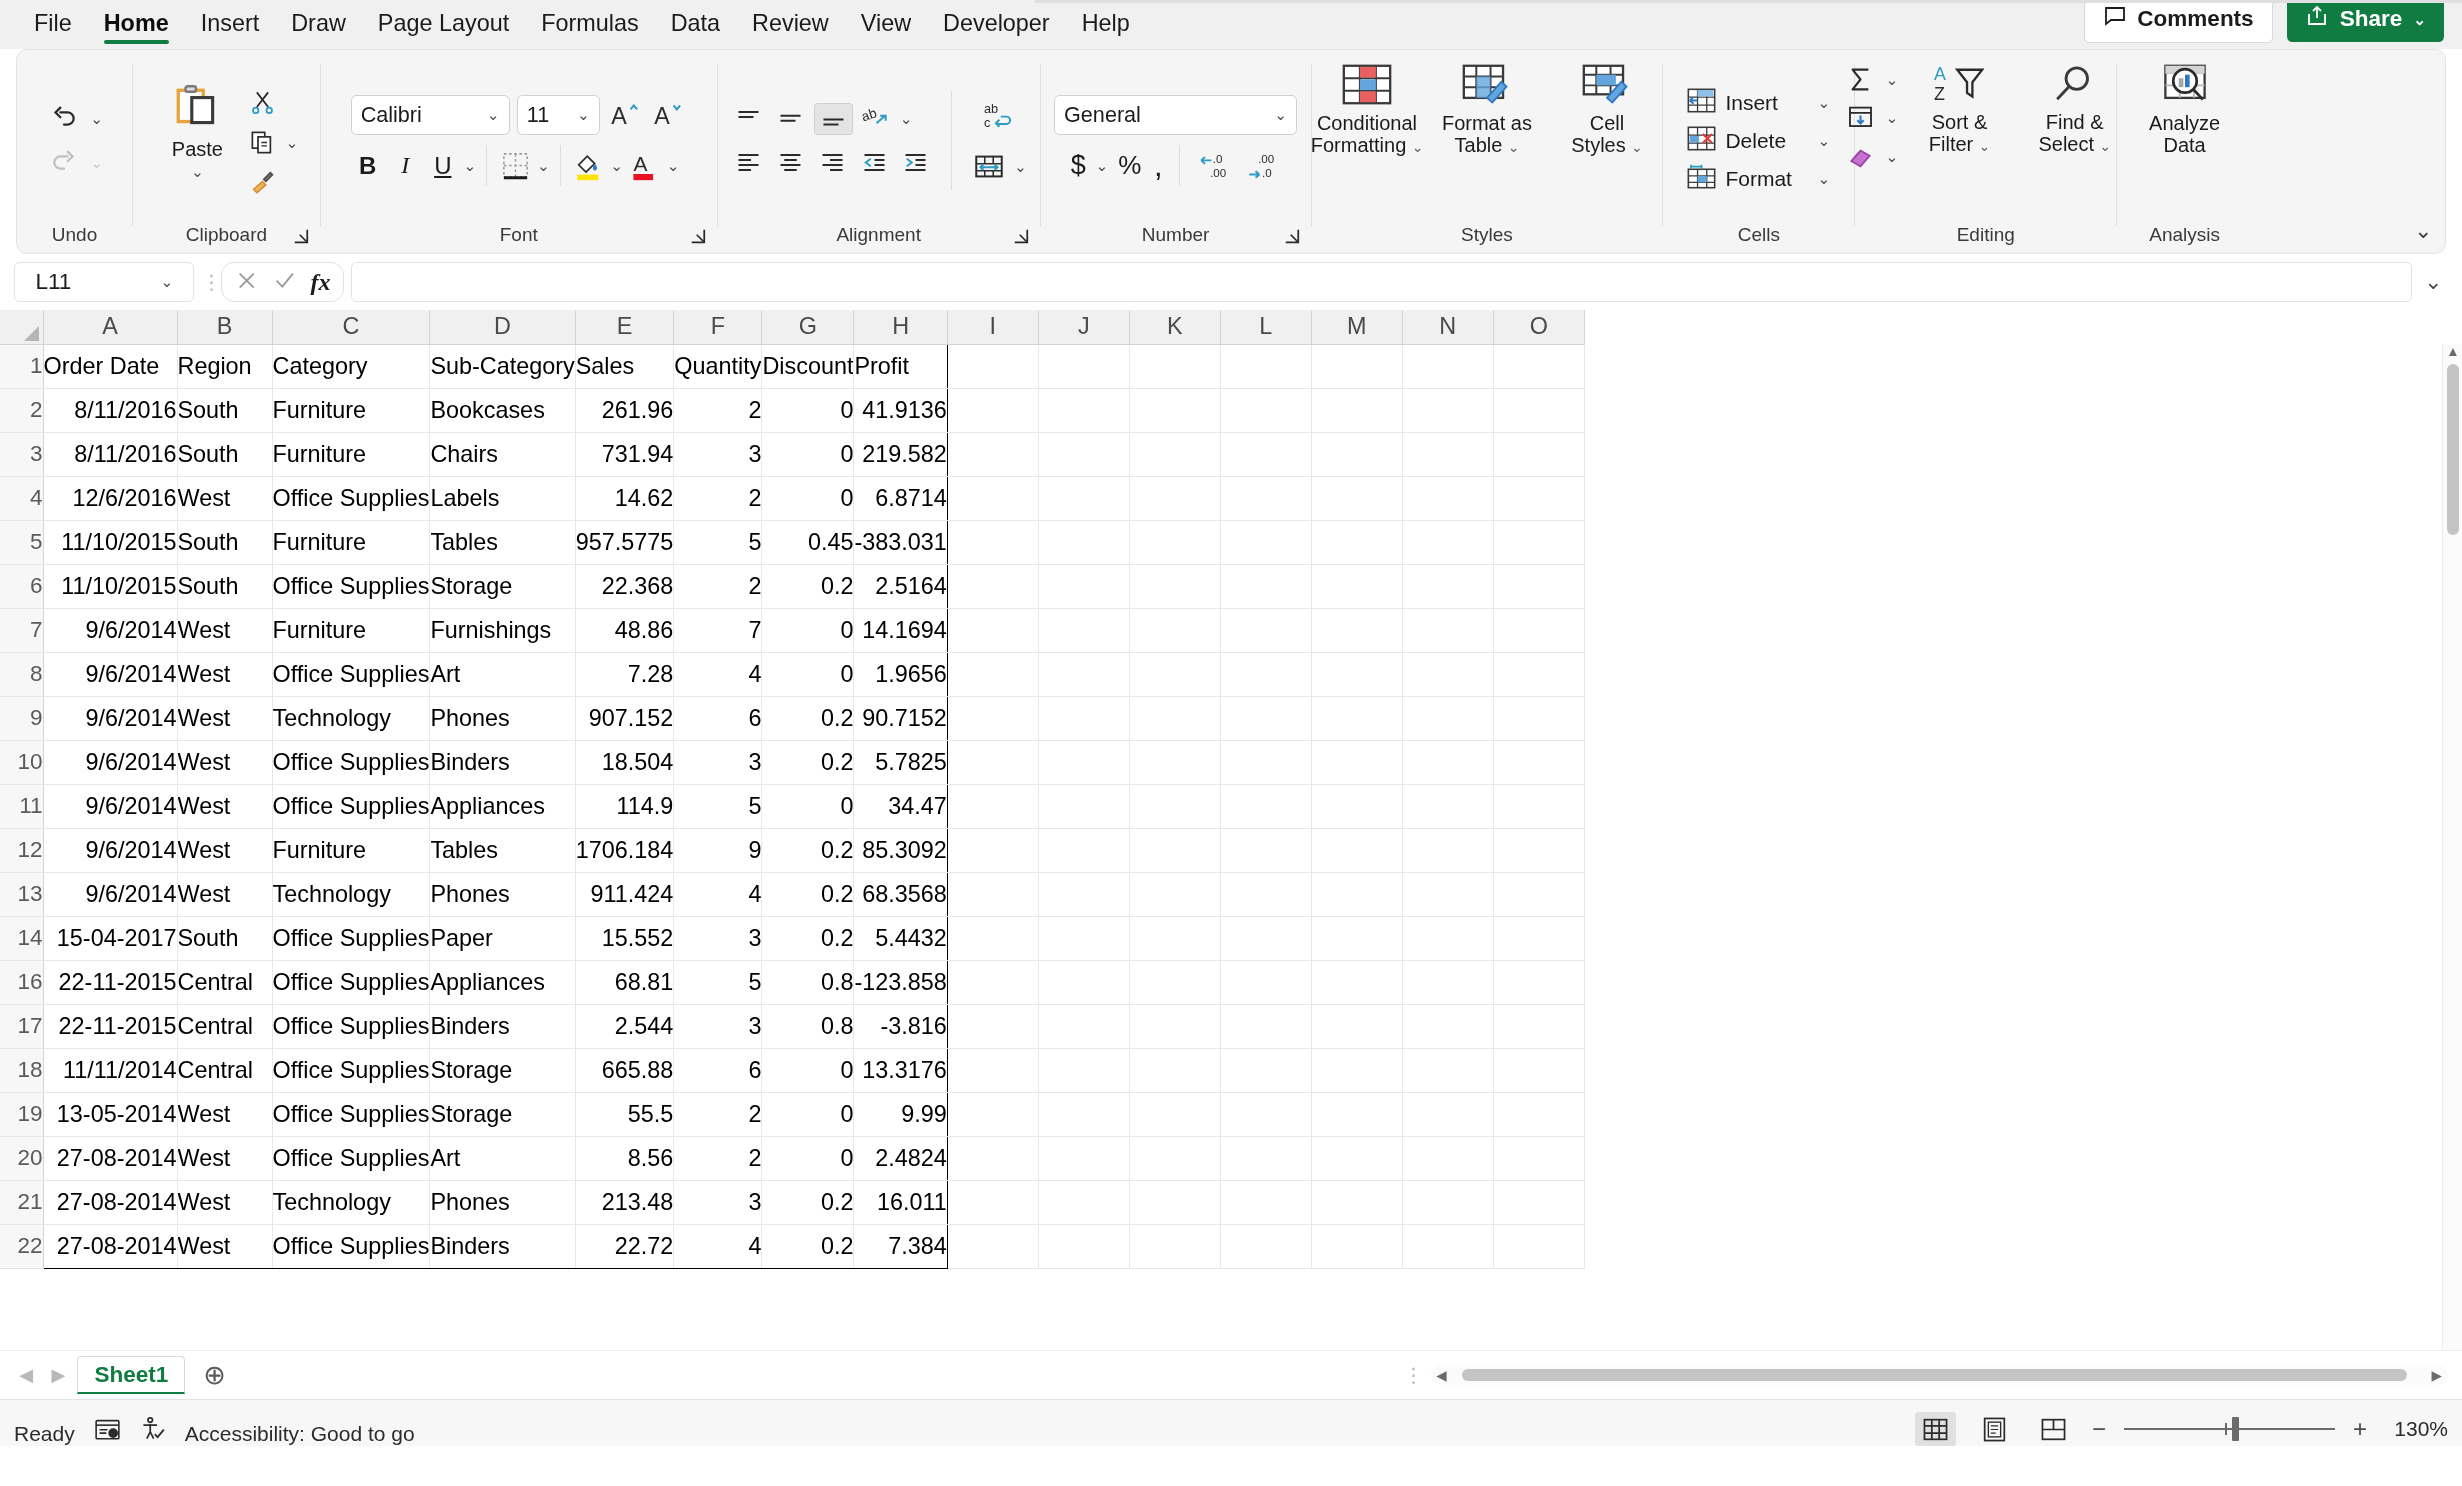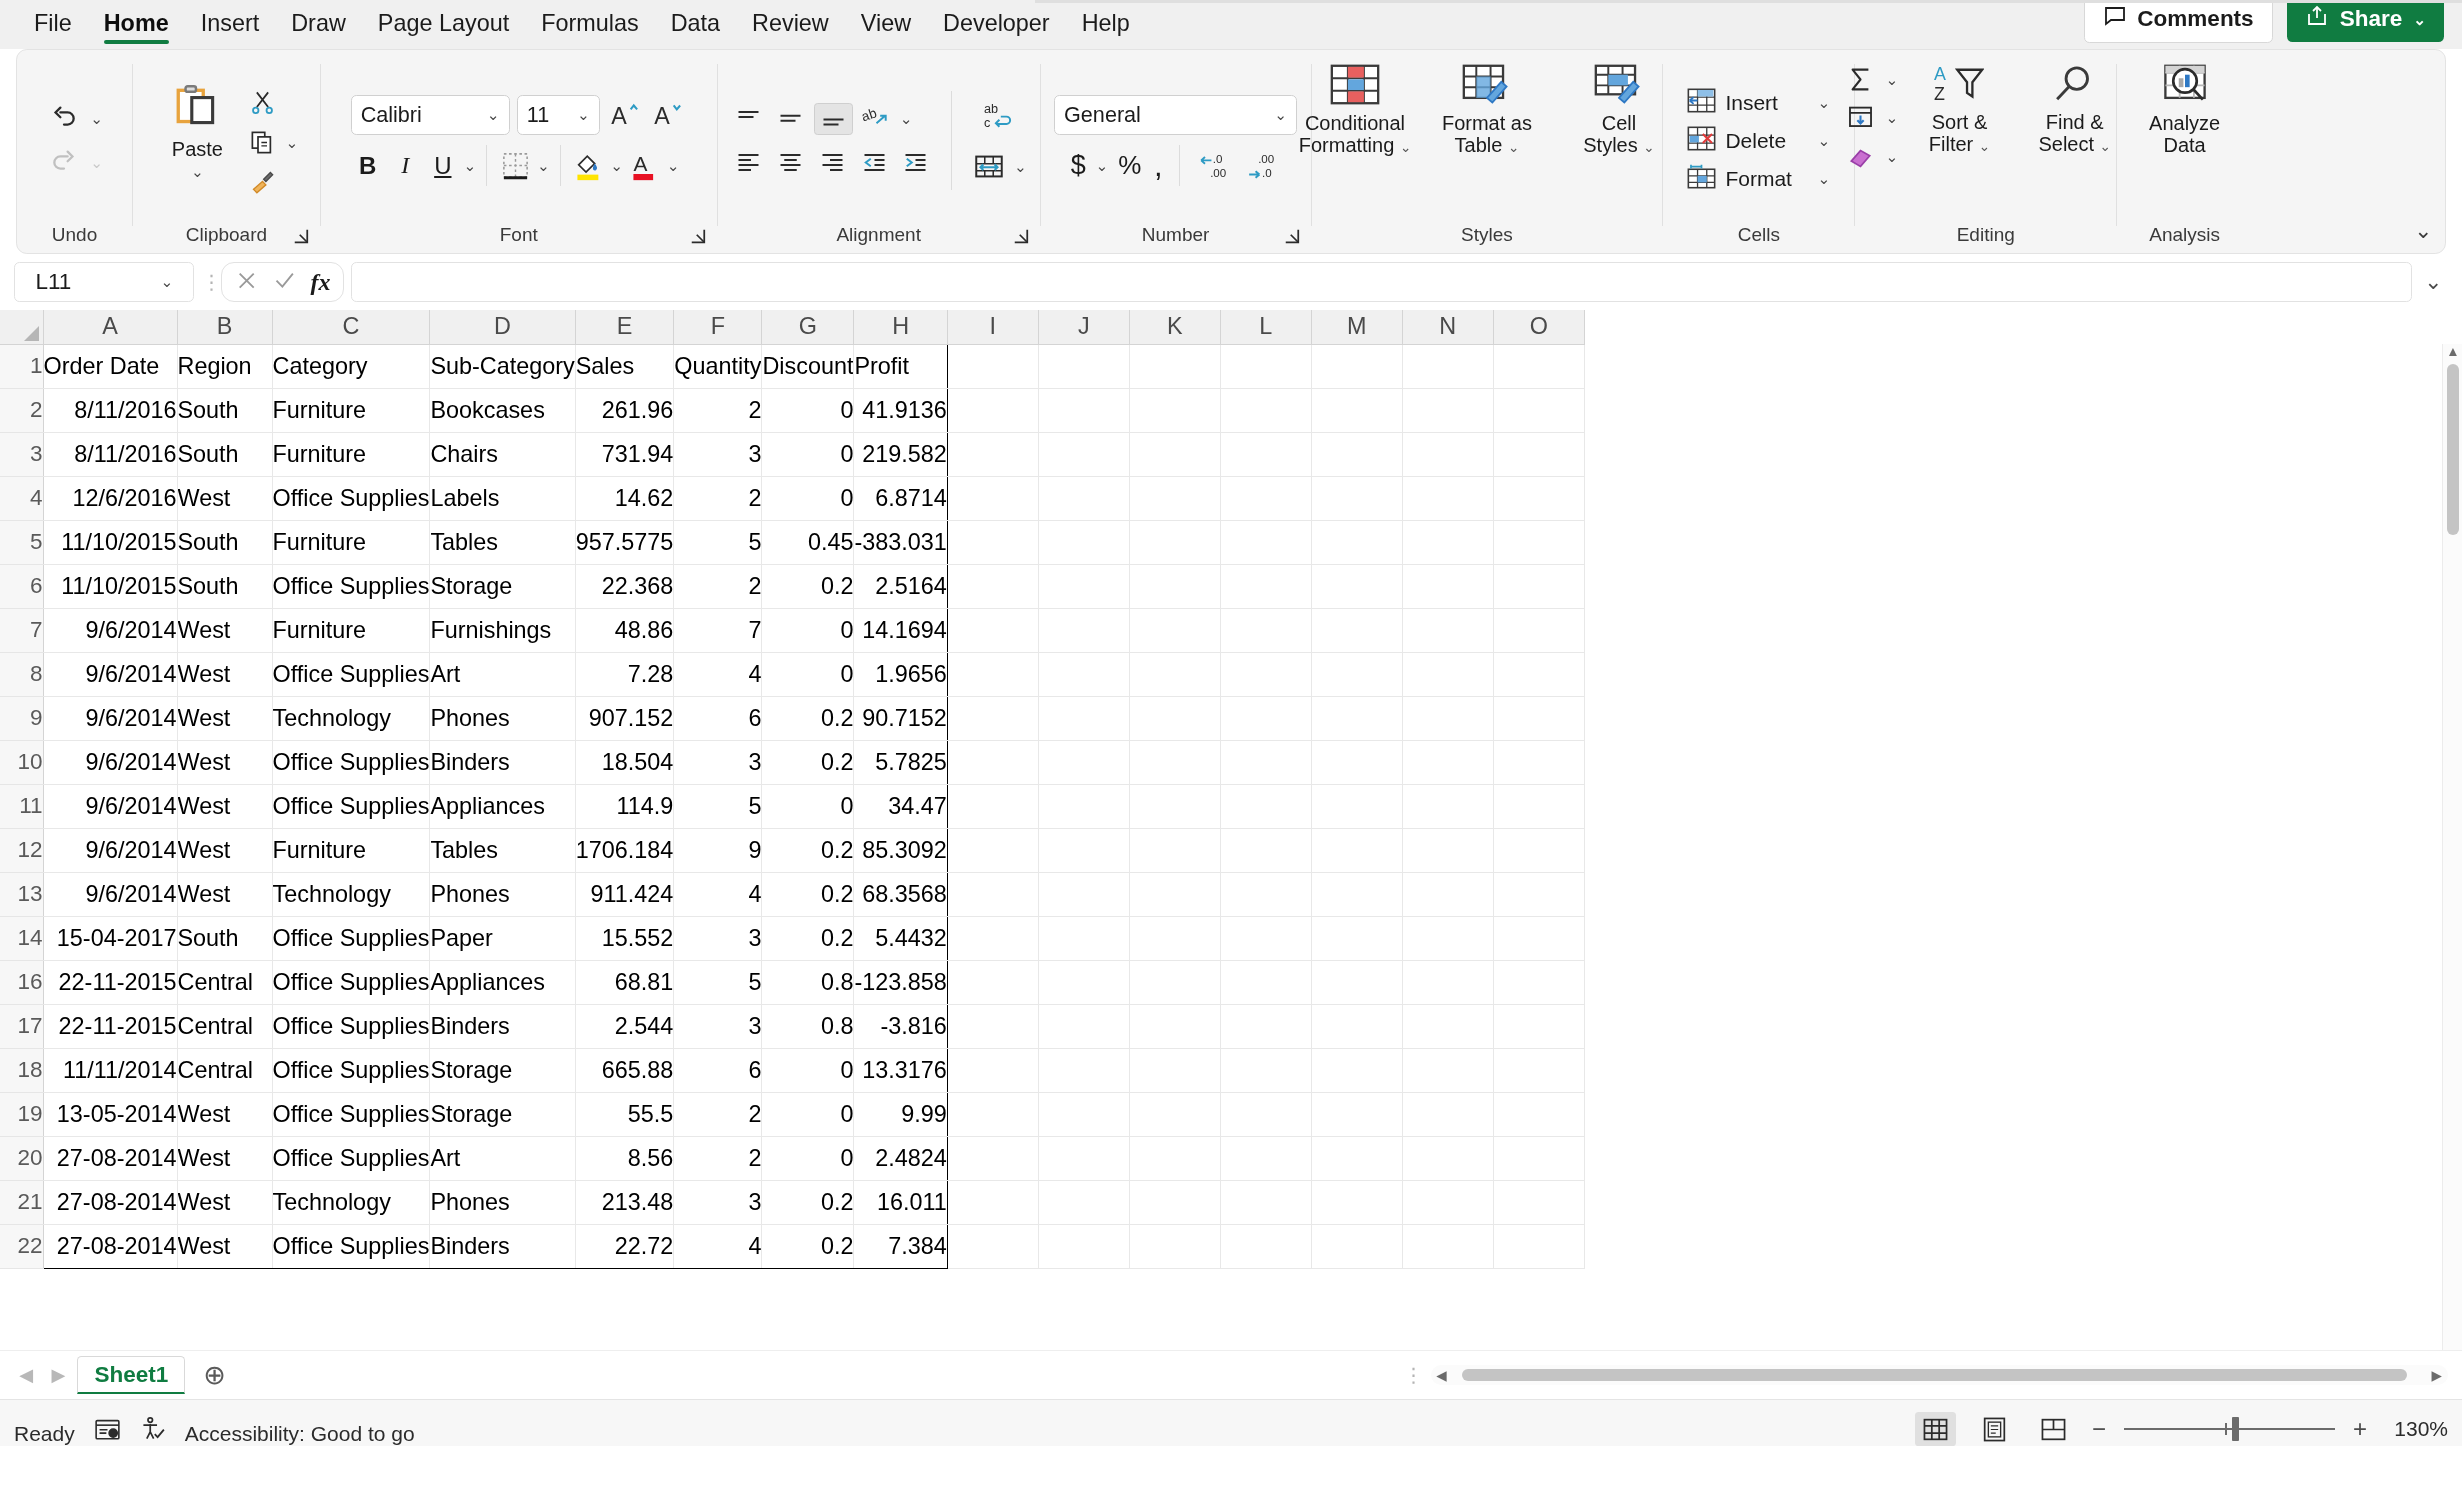--- a/index.html
+++ b/index.html
@@ -560,21 +560,21 @@
       <svg width="20" height="20" viewBox="0 0 16 16" fill="none" stroke="#2b2b2b" stroke-width="1.4">
         <path d="M3 13h10V3"></path>
           <path d="M13 13L7 7"></path>
       </svg>
     </span>
   </div>
   <div class="grp-sep"></div>
 
   <div class="grp" style="width:351px">
     <div class="grp-body" style="align-items:flex-start;padding-top:5.4px">
-      <div style="display:flex;gap:17px">
+      <div style="display:flex;gap:5px">
         <div class="bigbtn">
           <span class="icon">
             <svg width="50" height="41" viewBox="0 0 28 23" fill="none">
               <rect x="1" y="1" width="26" height="21" stroke="#3a3a3a" stroke-width="1.3" fill="#fff"></rect>
               <path d="M1 8h26M1 15h26M10 1v21M19 1v21" stroke="#3a3a3a" stroke-width="1.1"></path>
               <rect x="10" y="1.6" width="9" height="6" fill="#e8605f"></rect>
               <rect x="10" y="15.4" width="9" height="6" fill="#e8605f"></rect>
               <rect x="10" y="8.6" width="9" height="6" fill="#63a6dd"></rect>
             </svg>
           </span>

